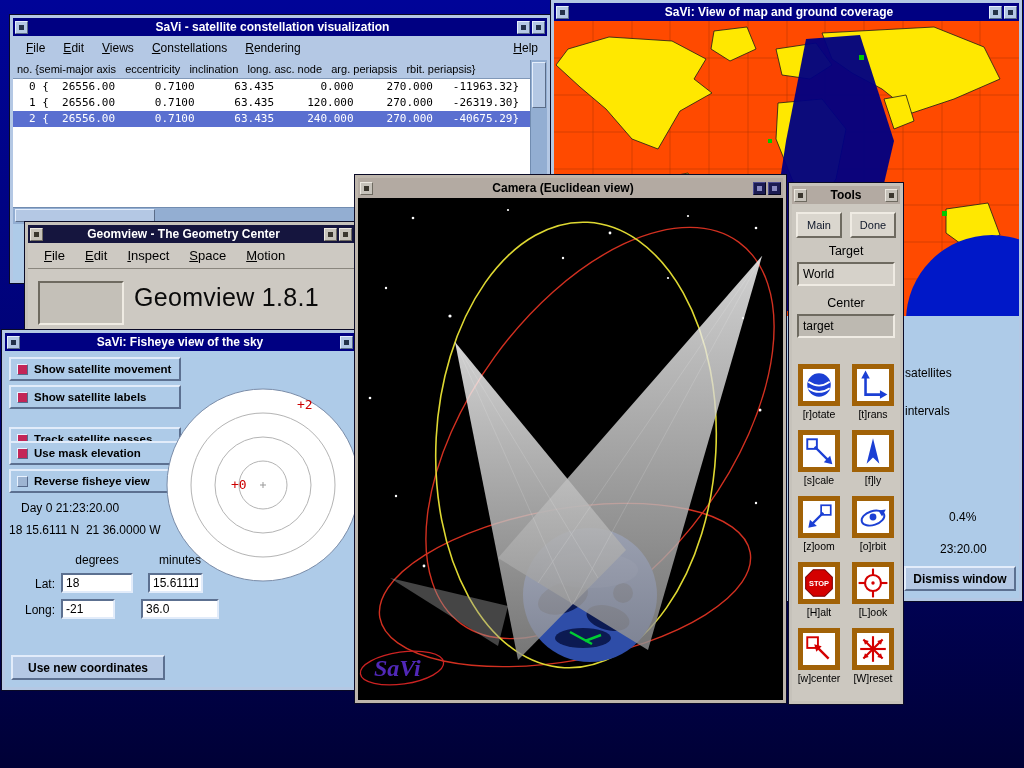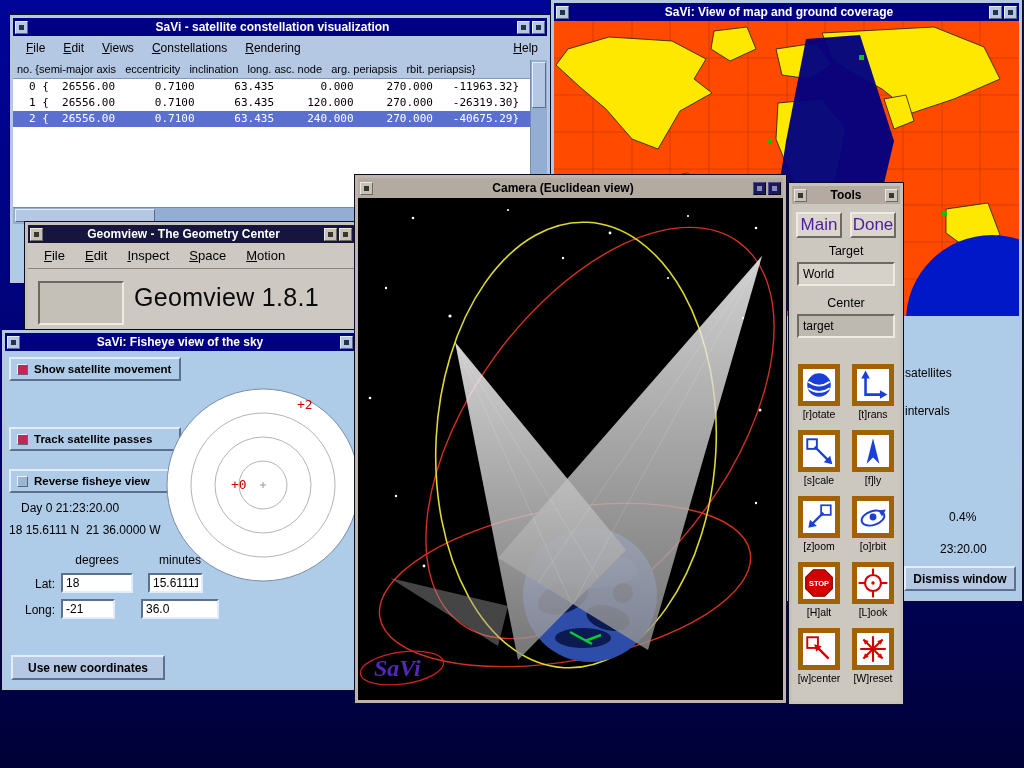--- a/index.html
+++ b/index.html
@@ -80,21 +80,21 @@
 
   
   #win-camera { left:355px; top:175px; width:431px; height:528px; z-index:5; border:3px solid #beb6ac; background:#beb6ac; }
   #win-camera .titlebar { height:20px; }
   .camsvg { display:block; width:425px; height:502px; background:#000; }
 
   
   #win-tools { left:789px; top:183px; width:114px; height:521px; z-index:6; }
   .tools-body { position:relative; height:497px; background:#ccc8c0; color:#000; }
   .tool-btn-sm { position:absolute; width:46px; height:26px; background:#dad6ce;
-    border:2px solid; border-color:#efebe3 #6e6a60 #6e6a60 #efebe3; font-family:inherit; font-size:17px; color:#4c1d95; }
+    border:2px solid; border-color:#efebe3 #6e6a60 #6e6a60 #efebe3; font-family:inherit; font-size:11px; color:#0f172a; }
   .tools-label { position:absolute; left:0; width:108px; text-align:center; font-size:12.5px; }
   .tentry { position:absolute; left:5px; width:98px; height:24px; border:2px solid;
     border-color:#6e6a60 #efebe3 #efebe3 #6e6a60; font-family:inherit; font-size:12px; padding:0 4px; color:#000; }
   .tcell { position:absolute; width:50px; text-align:center; }
   .ticon-btn { width:42px; height:42px; background:#fff; border:5px solid #a16207; display:flex;
     align-items:center; justify-content:center; margin:0 auto; padding:0; }
   .ticon { width:34px; height:34px; display:block; }
   .tlabel { font-size:10.5px; margin-top:2px; white-space:nowrap; }
 </style>
 </head>
@@ -216,23 +216,31 @@
     <div class="titlebar navy">
       <div class="tbtn"></div>
       <div class="ttext">SaVi: Fisheye view of the sky</div>
       <div class="tbtn"></div>
     </div>
     <div class="fe-body">
       <div class="cb on" style="top:6px;">
         <span class="ind"></span>
         <span>Show satellite movement</span>
       </div>
+      <div class="cb on" style="top:34px;">
+        <span class="ind"></span>
+        <span>Show satellite labels</span>
+      </div>
       <div class="cb on" style="top:76px;">
         <span class="ind"></span>
         <span>Track satellite passes</span>
+      </div>
+      <div class="cb on" style="top:90px;">
+        <span class="ind"></span>
+        <span>Use mask elevation</span>
       </div>
       <div class="cb" style="top:118px;">
         <span class="ind"></span>
         <span>Reverse fisheye view</span>
       </div>
 
       <svg class="fesvg" viewBox="0 0 196 210">
         <circle cx="98" cy="106" r="96" fill="#ffffff" stroke="#7a8ca8" stroke-width="1"></circle>
         <g fill="none" stroke="#b4b4b4" stroke-width="1">
           <circle cx="98" cy="106" r="72"></circle>

